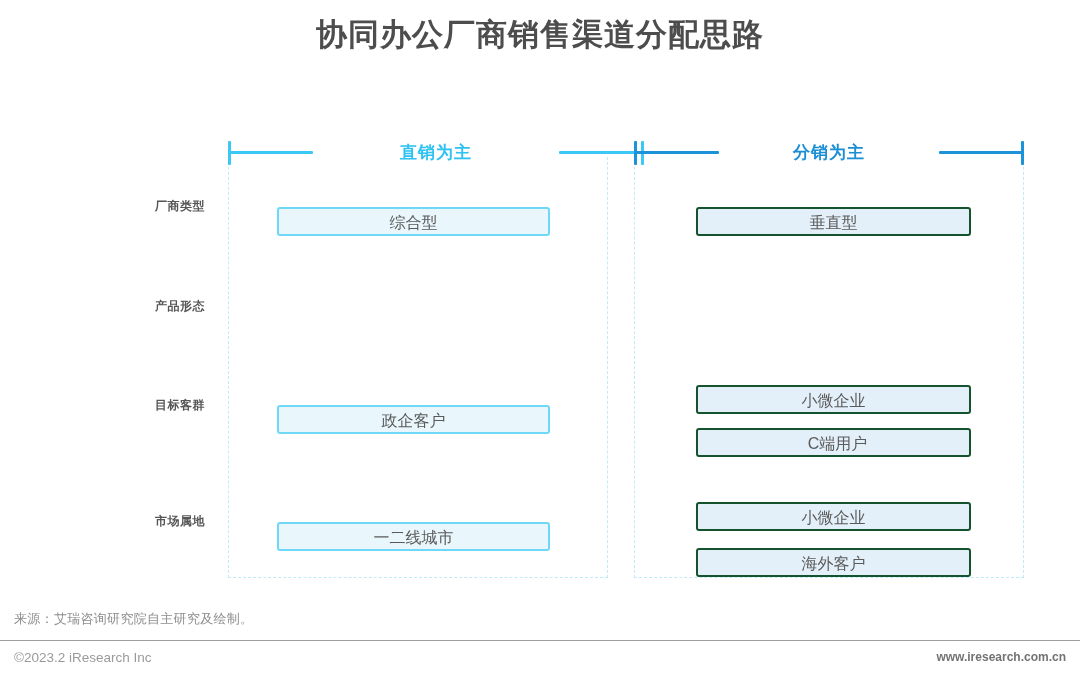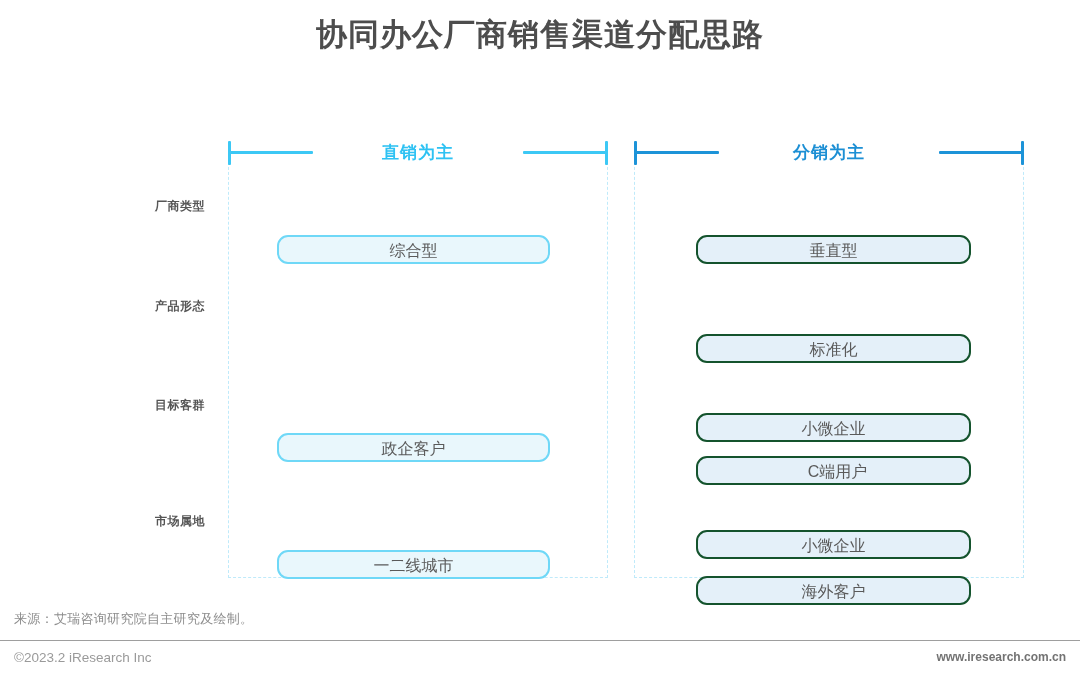--- a/index.html
+++ b/index.html
@@ -73,21 +73,21 @@
   }
   .panel.left  { left: 228px;  width: 380px; }
   .panel.right { left: 634px;  width: 390px; }
 
   
   .bracket {
     position: absolute;
     top: 0;
     height: 30px;
   }
-  .bracket.left  { left: 228px; width: 380px; }
+  .bracket.left  { left: 228px; width: 416px; }
   .bracket.right { left: 634px; width: 390px; }
 
   .bracket .tick {
     position: absolute;
     top: 3px;
     width: 3px;
     height: 24px;
     border-radius: 1px;
   }
   .bracket .tick.start { left: 0; }
@@ -120,22 +120,21 @@
 
   
   .box {
     position: absolute;
     height: 29px;
     line-height: 27px;
     text-align: center;
     font-size: 16px;
     color: #5a5a5a;
     box-sizing: border-box;
-    border-radius: 11px;
-    margin-top: 28px;
+    border-radius: 3px;
   }
   .box.left {
     left: 48px;
     width: 273px;
     background: #e9f7fc;
     border: 2px solid #6fd8f7;
   }
   .box.right {
     left: 61px;
     width: 275px;
@@ -201,21 +200,20 @@
   </div>
 
   <div class="panel left">
     <div class="box left p-y0">综合型</div>
     <div class="box left p-y2">政企客户</div>
     <div class="box left p-y3">一二线城市</div>
   </div>
 
   <div class="panel right">
     <div class="box right p-y0">垂直型</div>
-    <div class="box right p-y1">标准化</div>
     <div class="box right p-y2r">小微企业</div>
     <div class="box right p-y2rb">C端用户</div>
     <div class="box right p-y3r">小微企业</div>
     <div class="box right p-y3rb">海外客户</div>
   </div>
 
   <div class="bracket left">
     <span class="tick start"></span>
     <span class="bar left-bar"></span>
     <span class="bar right-bar"></span>

